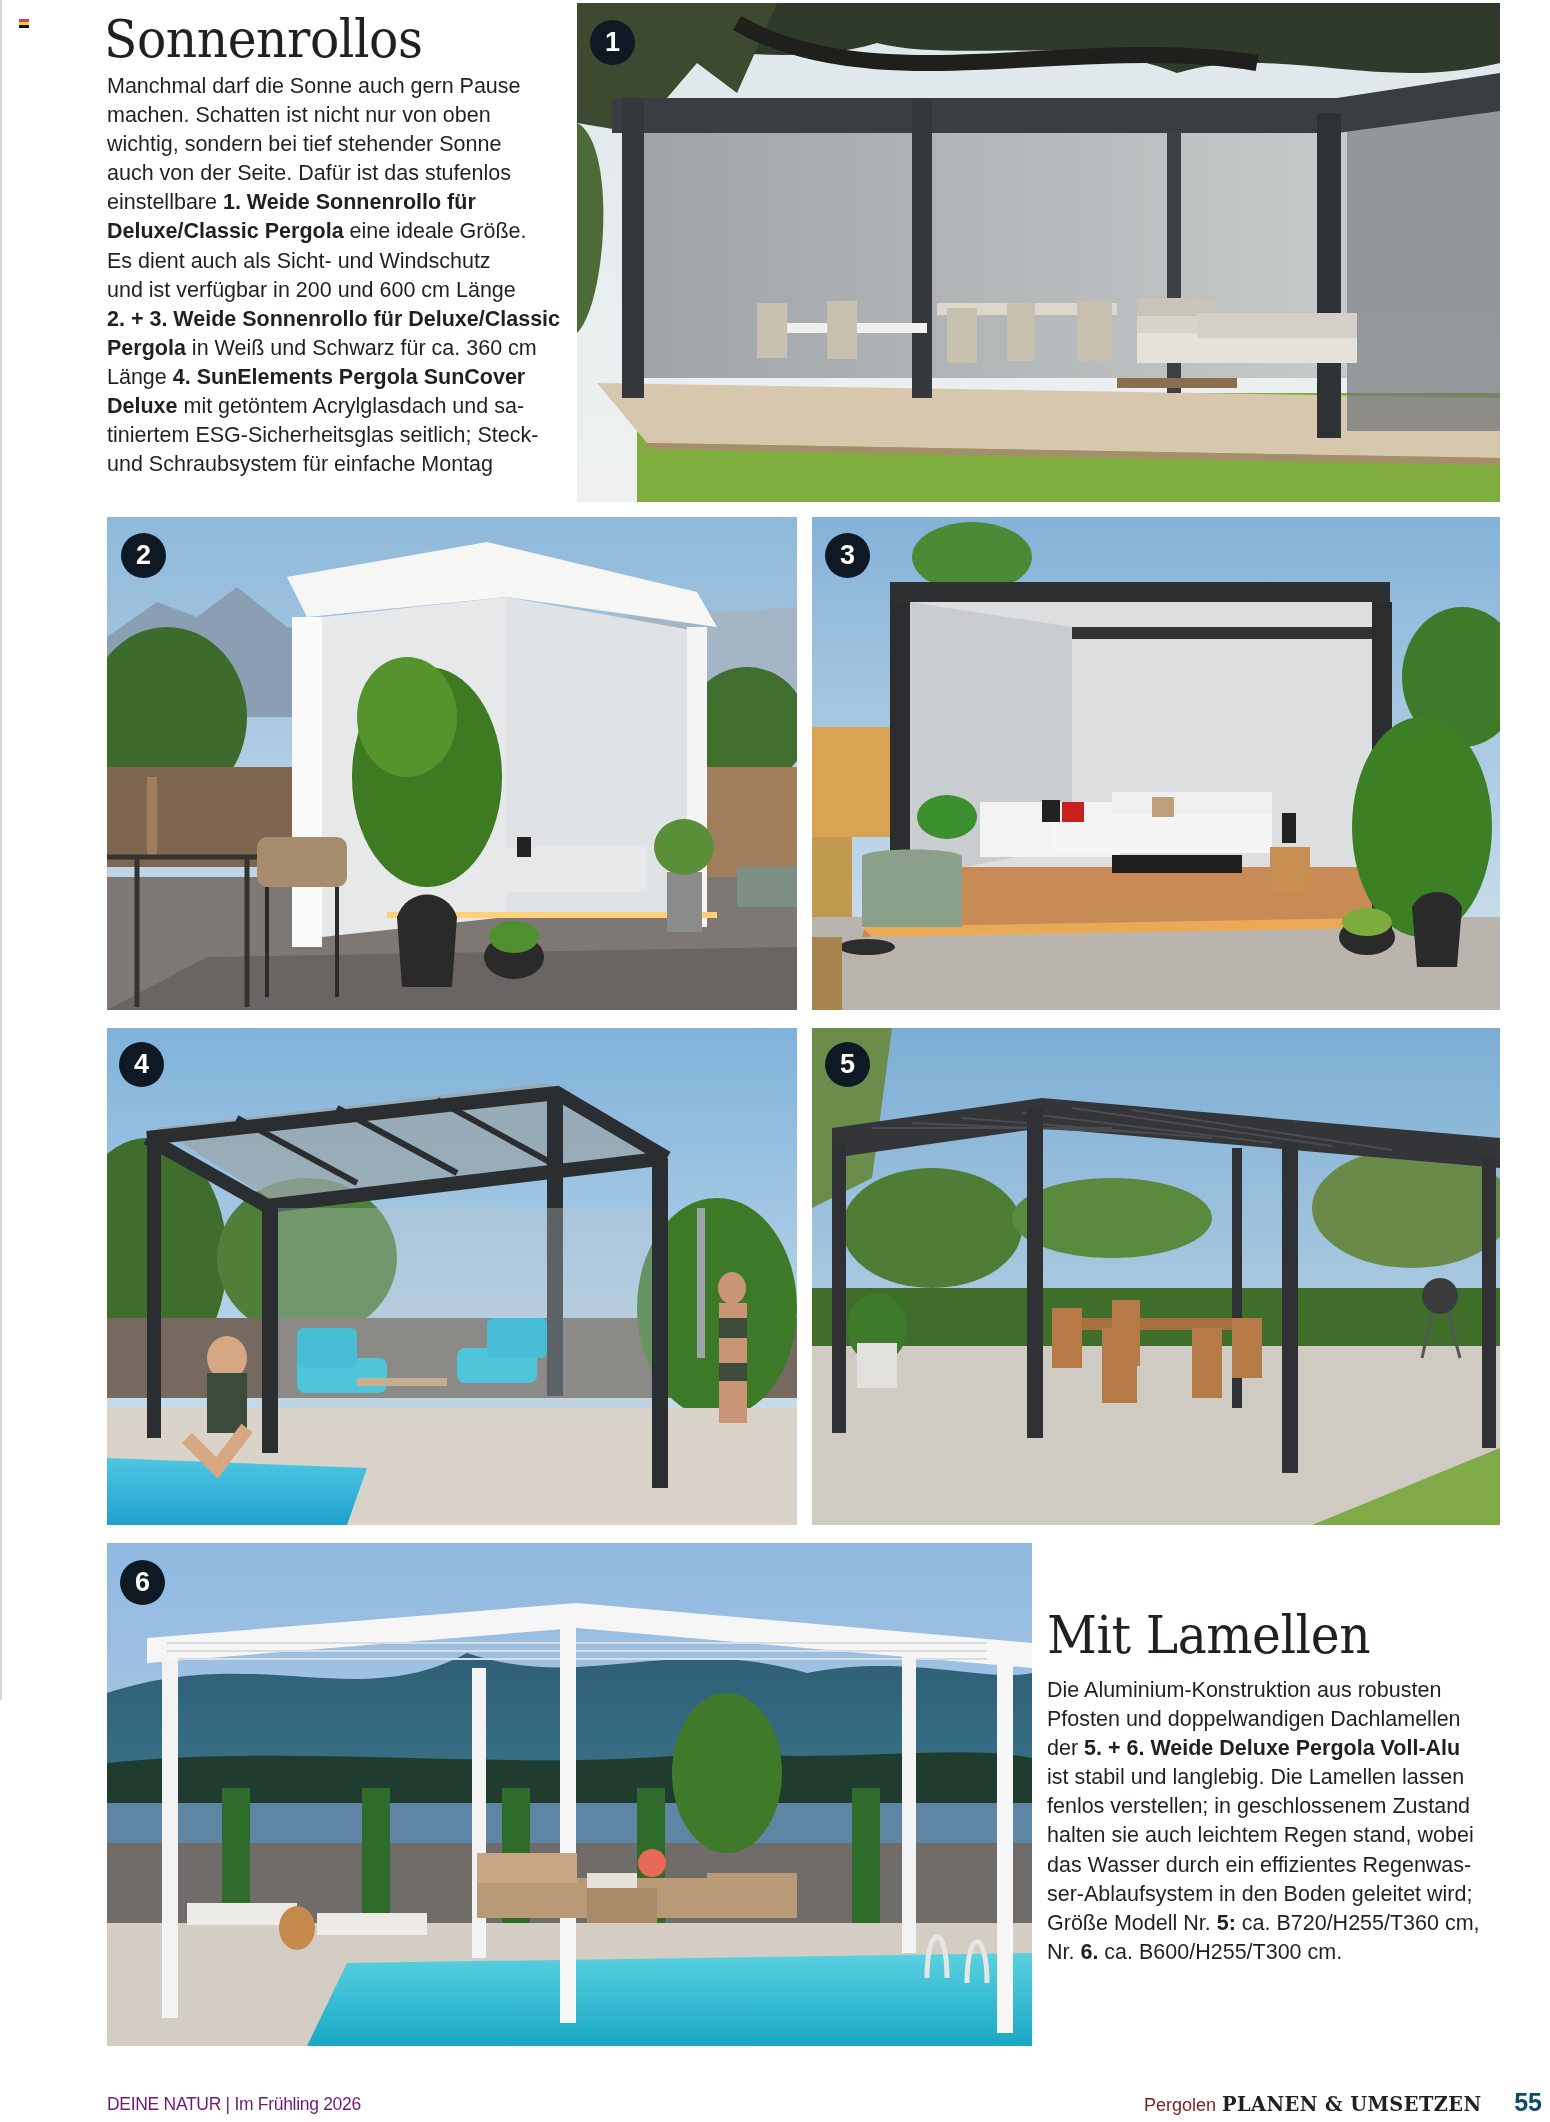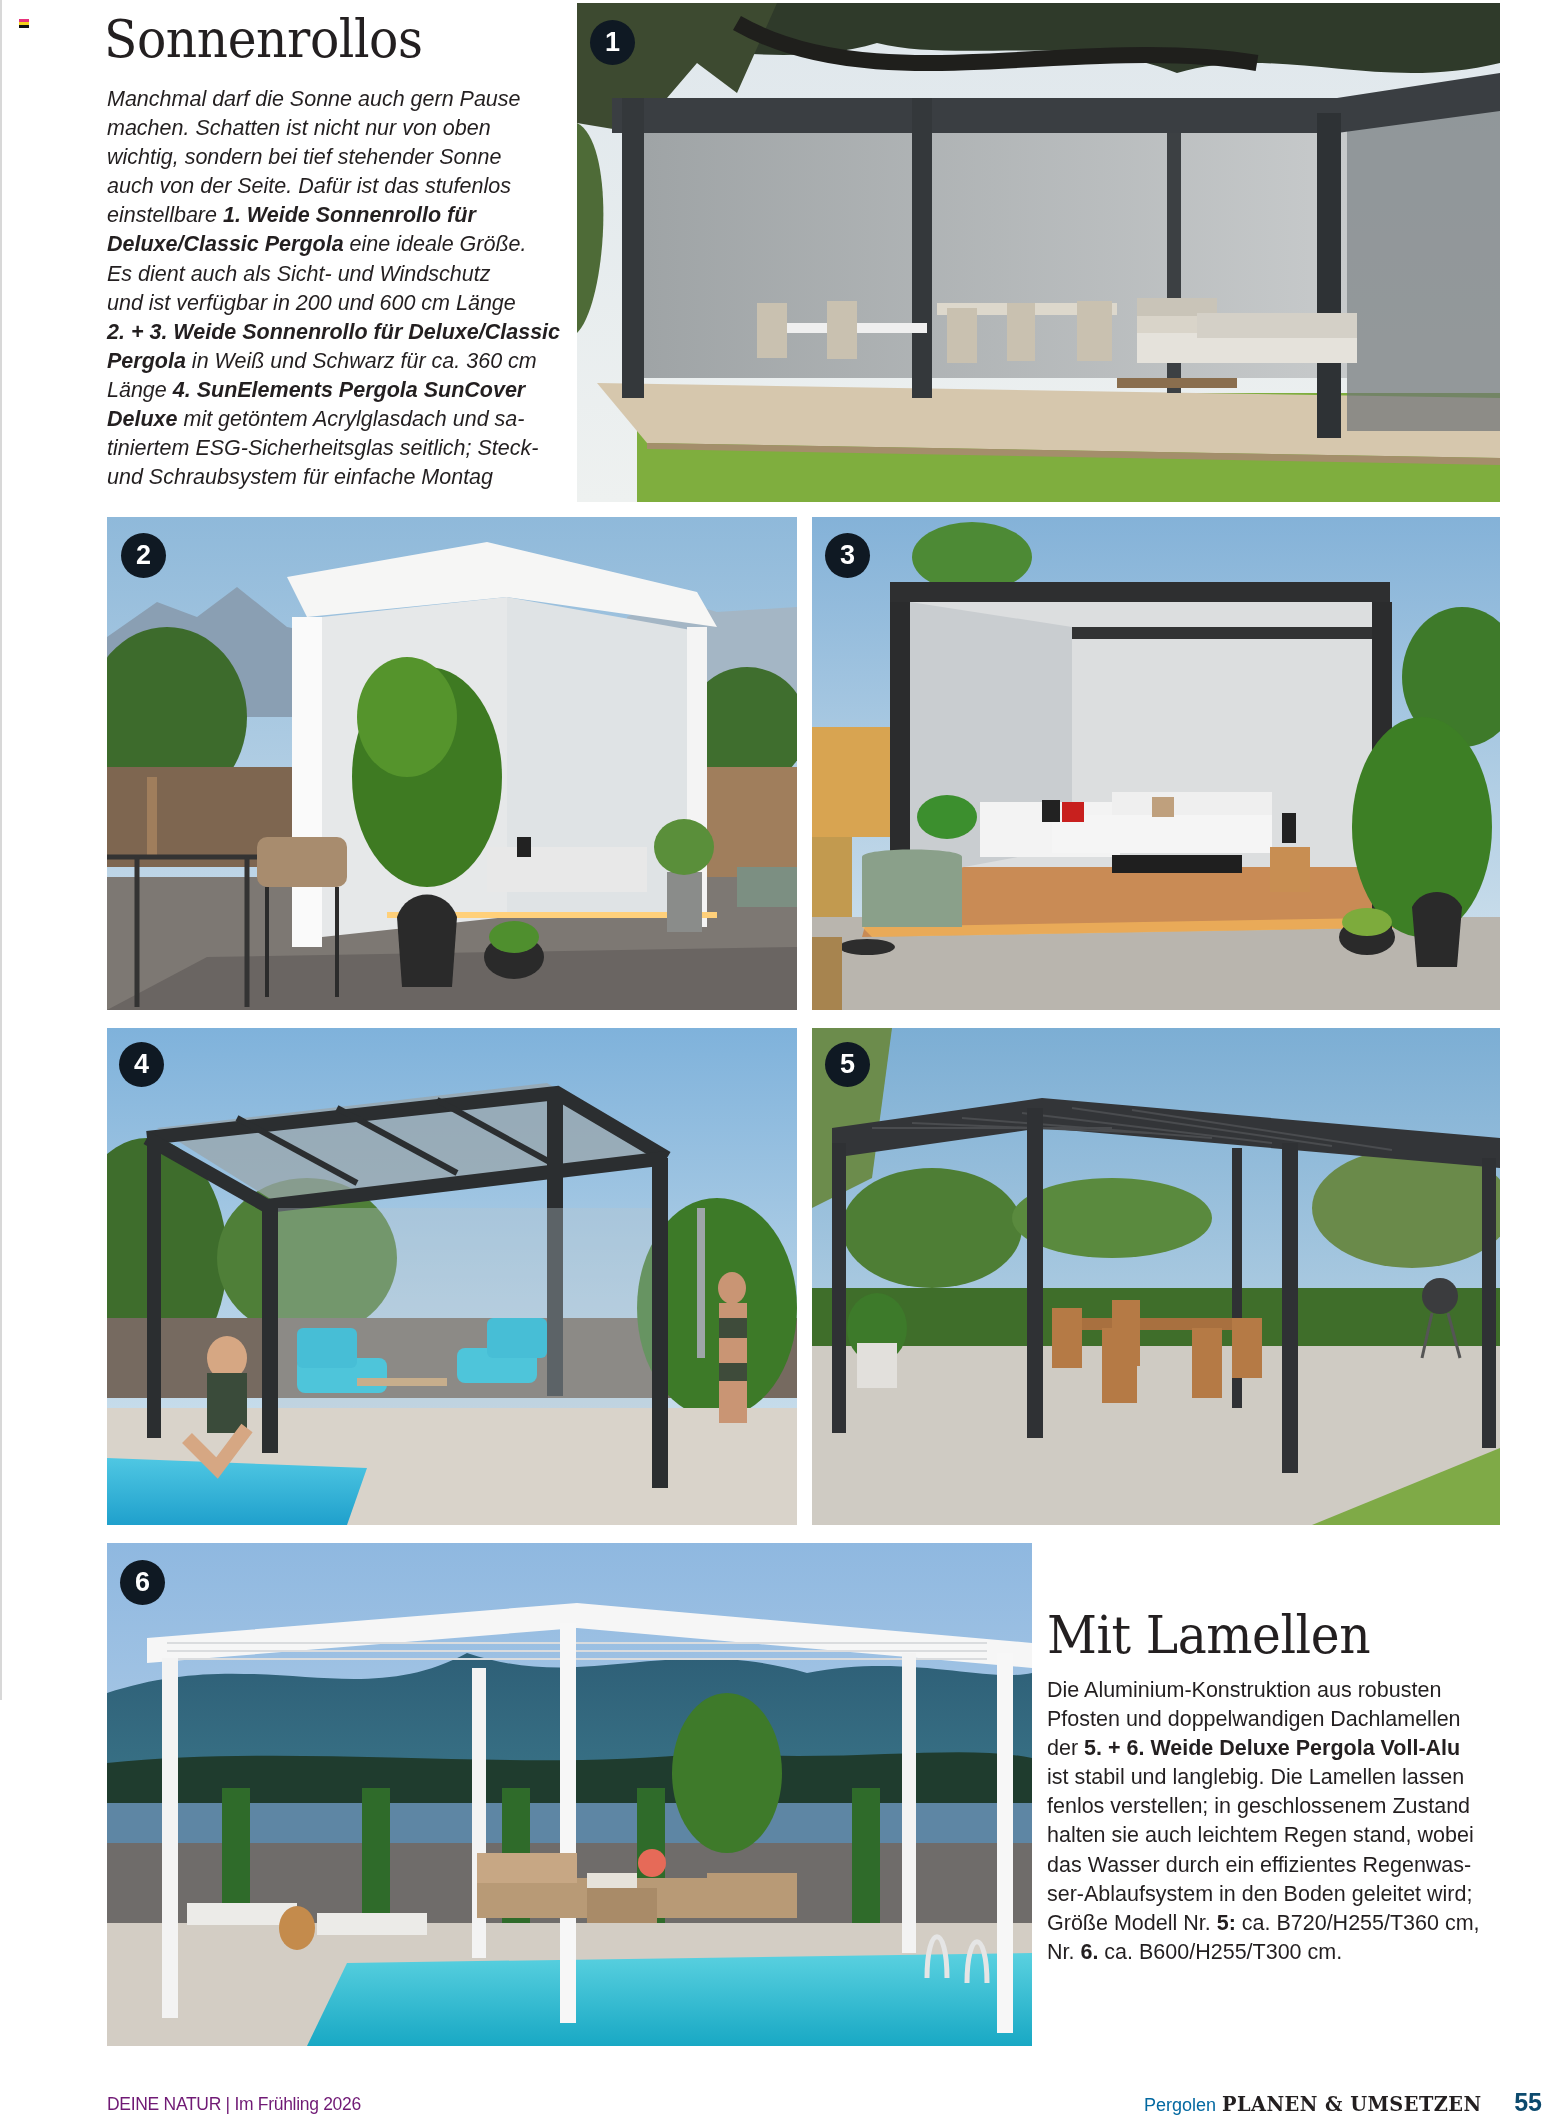--- a/index.html
+++ b/index.html
@@ -23,42 +23,42 @@
 
   .body-text {
     position: absolute;
     font-family: "Liberation Sans", sans-serif;
     font-size: 21.5px;
     line-height: 29.1px;
     color: #231f20;
   }
   .body-text .ln { display: block; white-space: nowrap; }
   .body-text b { font-weight: bold; }
-  .col-left { left: 107px; top: 85px; width: 460px; font-style: italic; }
+  .col-left { left: 107px; top: 72px; width: 460px; }
   .col-right { left: 1047px; top: 1676px; width: 470px; }
 
   .photo { position: absolute; overflow: hidden; }
   .photo svg { display: block; width: 100%; height: 100%; }
   .badge {
     position: absolute; width: 45px; height: 45px; border-radius: 50%;
     background: #0f1923; color: #ffffff;
     font-family: "Liberation Sans", sans-serif; font-weight: bold; font-size: 27px;
     line-height: 45px; text-align: center;
   }
 
   .footer-left {
     position: absolute; left: 107px; top: 2094px;
     font-family: "Liberation Sans", sans-serif; font-size: 17.5px; color: #701a75; white-space: nowrap;
     letter-spacing: -0.3px;
   }
   .footer-right {
     position: absolute; right: 8px; top: 2088px; white-space: nowrap;
     display: flex; align-items: baseline; gap: 6px;
   }
-  .footer-right .section { font-family: "Liberation Sans", sans-serif; font-size: 18px; color: #0369a1; }
+  .footer-right .section { font-family: "Liberation Sans", sans-serif; font-size: 18px; color: #7f1d1d; }
   .footer-right .rubric { font-family: "DejaVu Serif", serif; font-size: 21px; font-weight: bold; letter-spacing: 0.5px; color: #231f20; transform: scaleX(0.92); transform-origin: left; display: inline-block; }
   .footer-right .pageno { font-family: "Liberation Sans", sans-serif; font-size: 25px; font-weight: bold; color: #0c4a6e; margin-left: 4px; }
 </style>
 </head>
 <body>
 
 <div class="left-rule"></div>
 <div class="reg-mark">
   <i style="background:#e8327c"></i>
     <i style="background:#f5d31c"></i>

